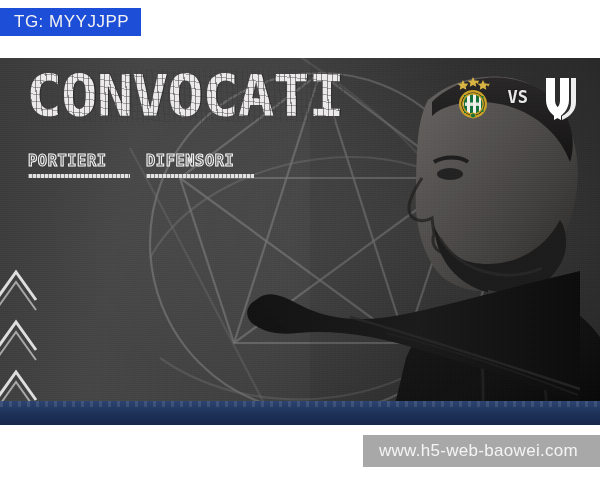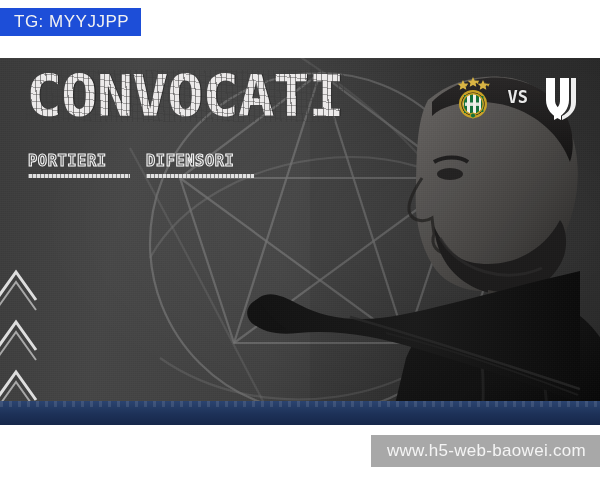--- a/index.html
+++ b/index.html
@@ -157,21 +157,21 @@
     white-space:nowrap;
     transform:scaleX(.95);
     transform-origin:left center;
     text-shadow:0 1px 2px rgba(0,0,0,.55);
   }
   .col-2 .name{font-size:15.4px;}
 
   
   .wm-band{
     position:absolute;right:0;bottom:13px;
-    padding:7px 14px 8px 16px;
+    padding:7px 22px 8px 16px;
     background:#a8a8a8;
     color:#f4f4f4;
     font-size:17px;
     line-height:1;
     letter-spacing:.3px;
     z-index:40;
   }
 </style>
 </head>
 <body>

